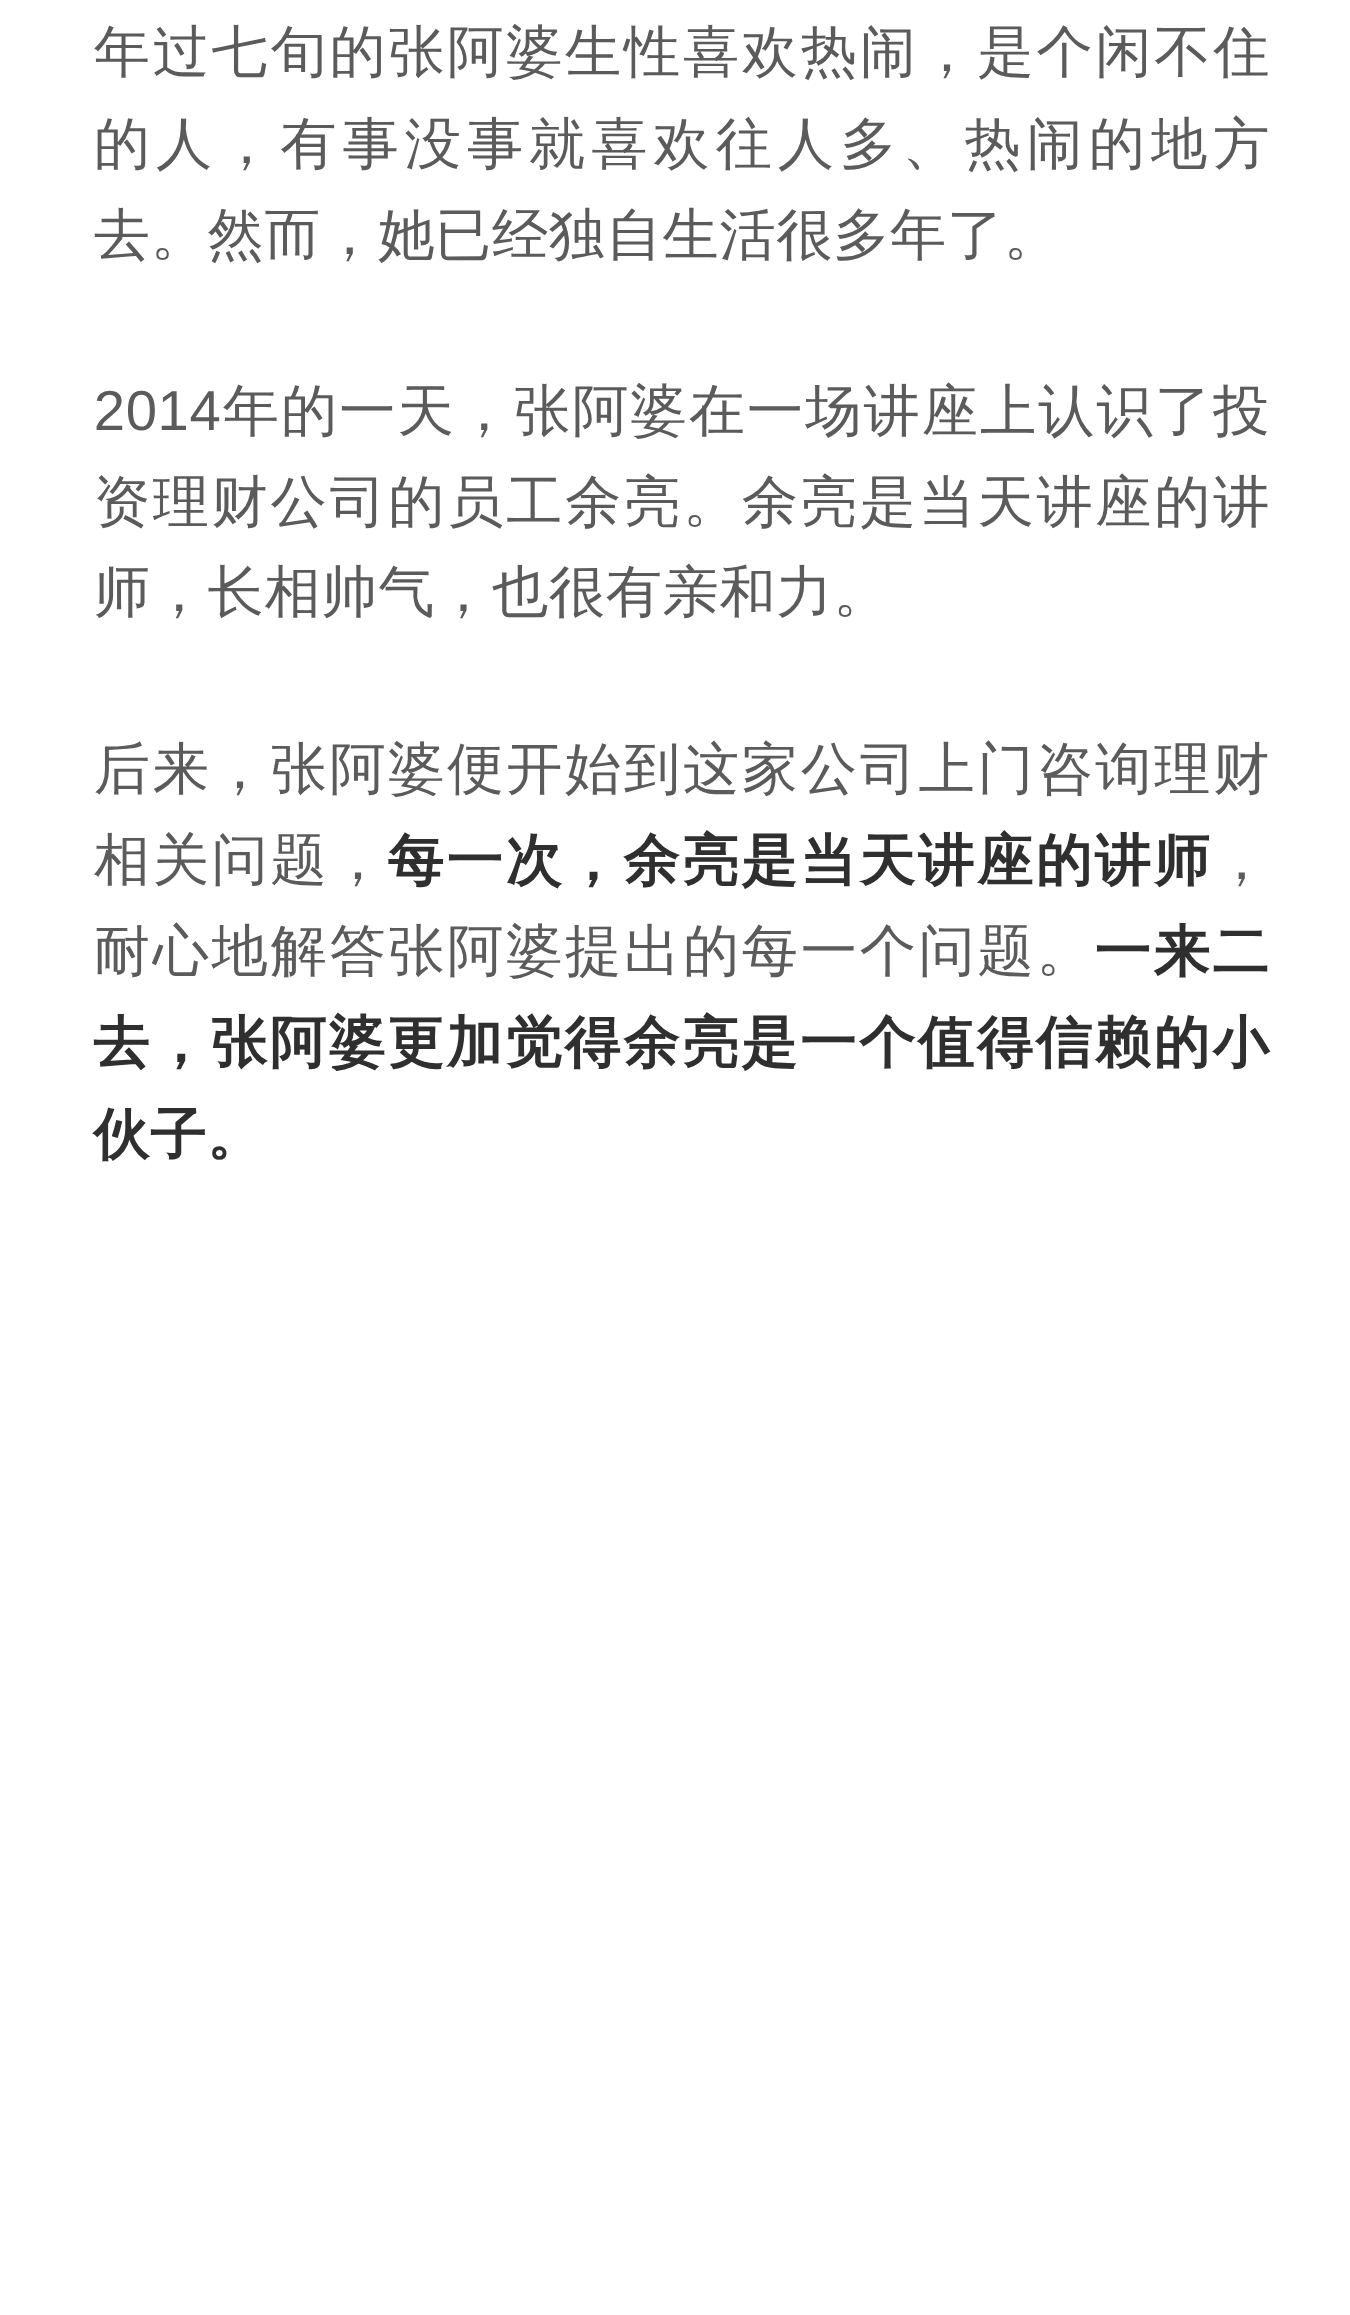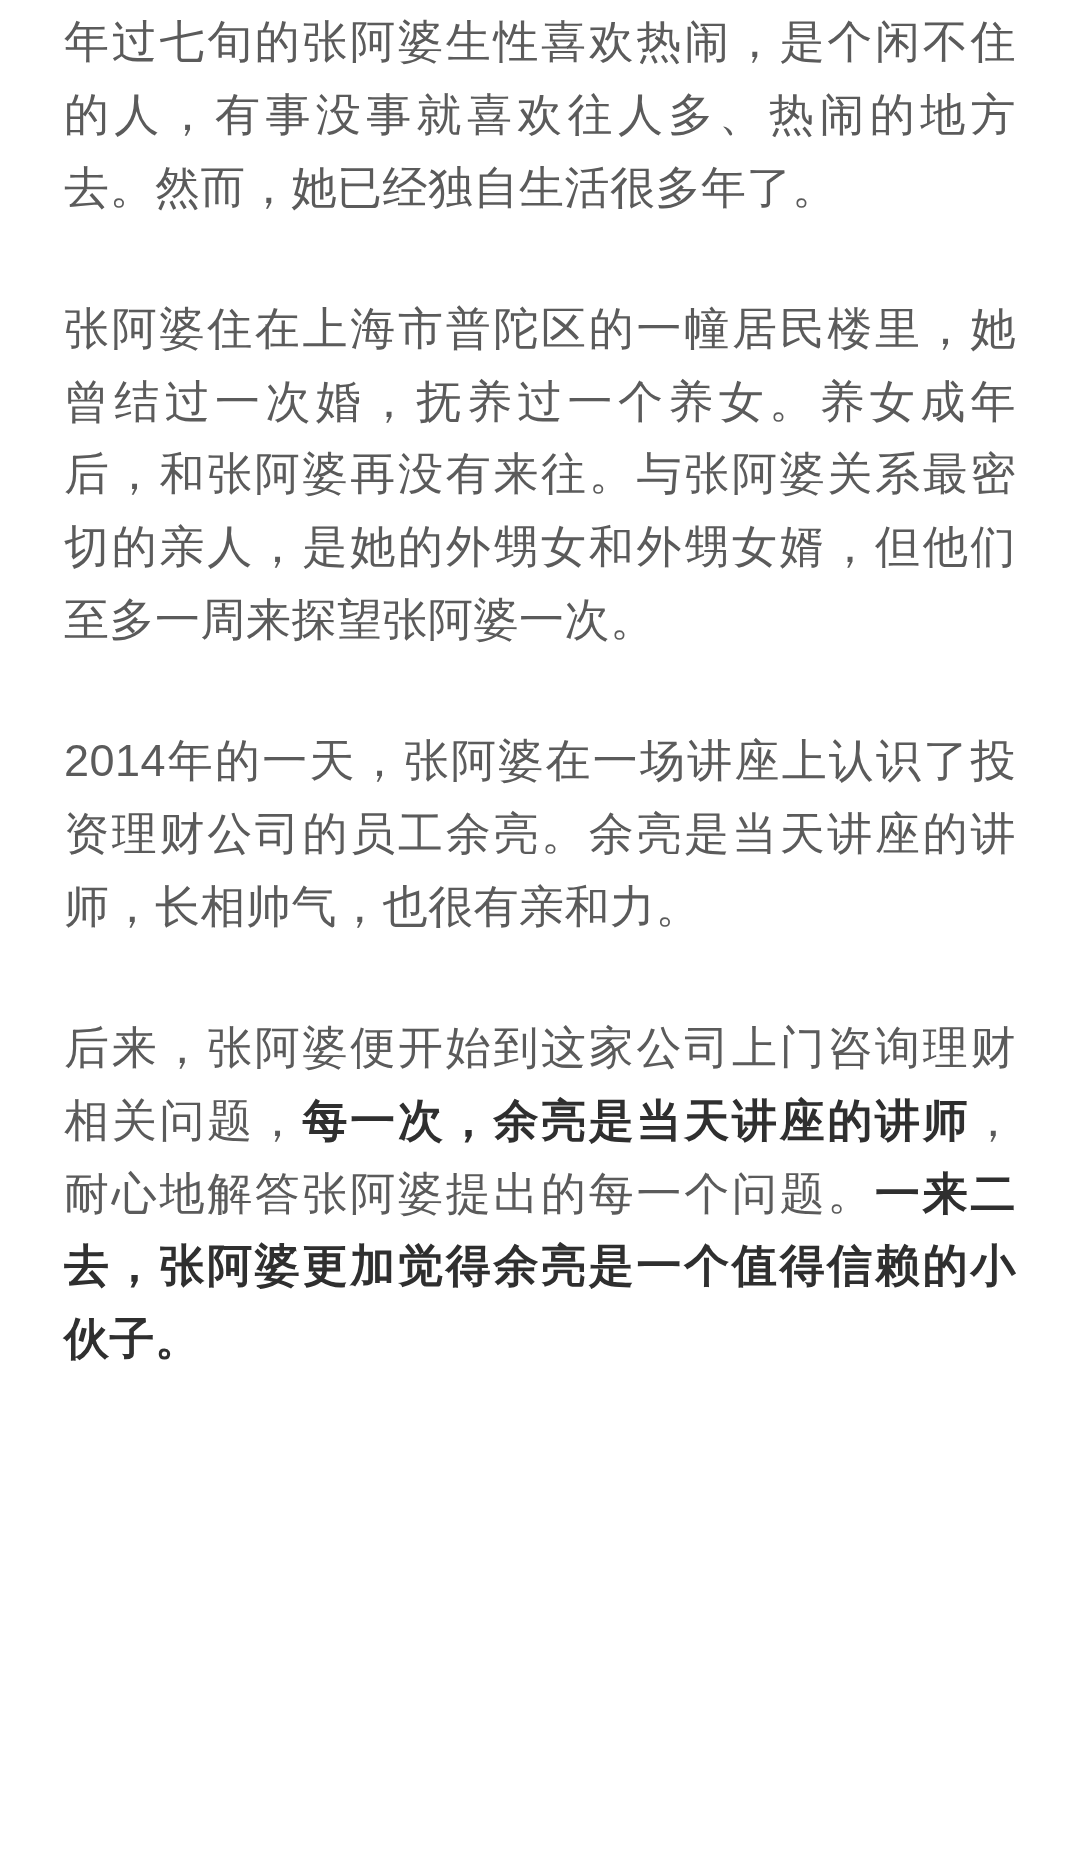--- a/index.html
+++ b/index.html
@@ -18,32 +18,31 @@
     padding: 0 64px 0 64px;
     padding-top: 6px;
   }
   .para {
     color: #5b5b5b;
     font-size: 45px;
     line-height: 1.62;
     letter-spacing: 0.5px;
     text-align: justify;
     text-justify: inter-character;
-    margin: 0 0 68px 0;
+    margin: 0 0 68px 11px;
     font-weight: 400;
   }
   .para:last-child {
     margin-bottom: 0;
   }
   .para b {
     color: #2f2f2f;
     font-weight: 700;
   }
 </style>
 </head>
 <body>
 
 <div class="article">
   <p class="para"><span>年过七旬的张阿婆生性喜欢热闹，是个闲不住的人，有事没事就喜欢往人多、热闹的地方去。然而，她已经独自生活很多年了。</span></p>
-  <p class="para"><span>张阿婆住在上海市普陀区的一幢居民楼里，她曾结过一次婚，抚养过一个养女。养女成年后，和张阿婆再没有来往。与张阿婆关系最密切的亲人，是她的外甥女和外甥女婿，但他们至多一周来探望张阿婆一次。</span></p>
   <p class="para"><span>2014年的一天，张阿婆在一场讲座上认识了投资理财公司的员工余亮。余亮是当天讲座的讲师，长相帅气，也很有亲和力。</span></p>
   <p class="para"><span>后来，张阿婆便开始到这家公司上门咨询理财相关问题，</span><b>每一次，余亮是当天讲座的讲师</b><span>，耐心地解答张阿婆提出的每一个问题。</span><b>一来二去，张阿婆更加觉得余亮是一个值得信赖的小伙子。</b></p>
 </div>
 
 </body></html>

